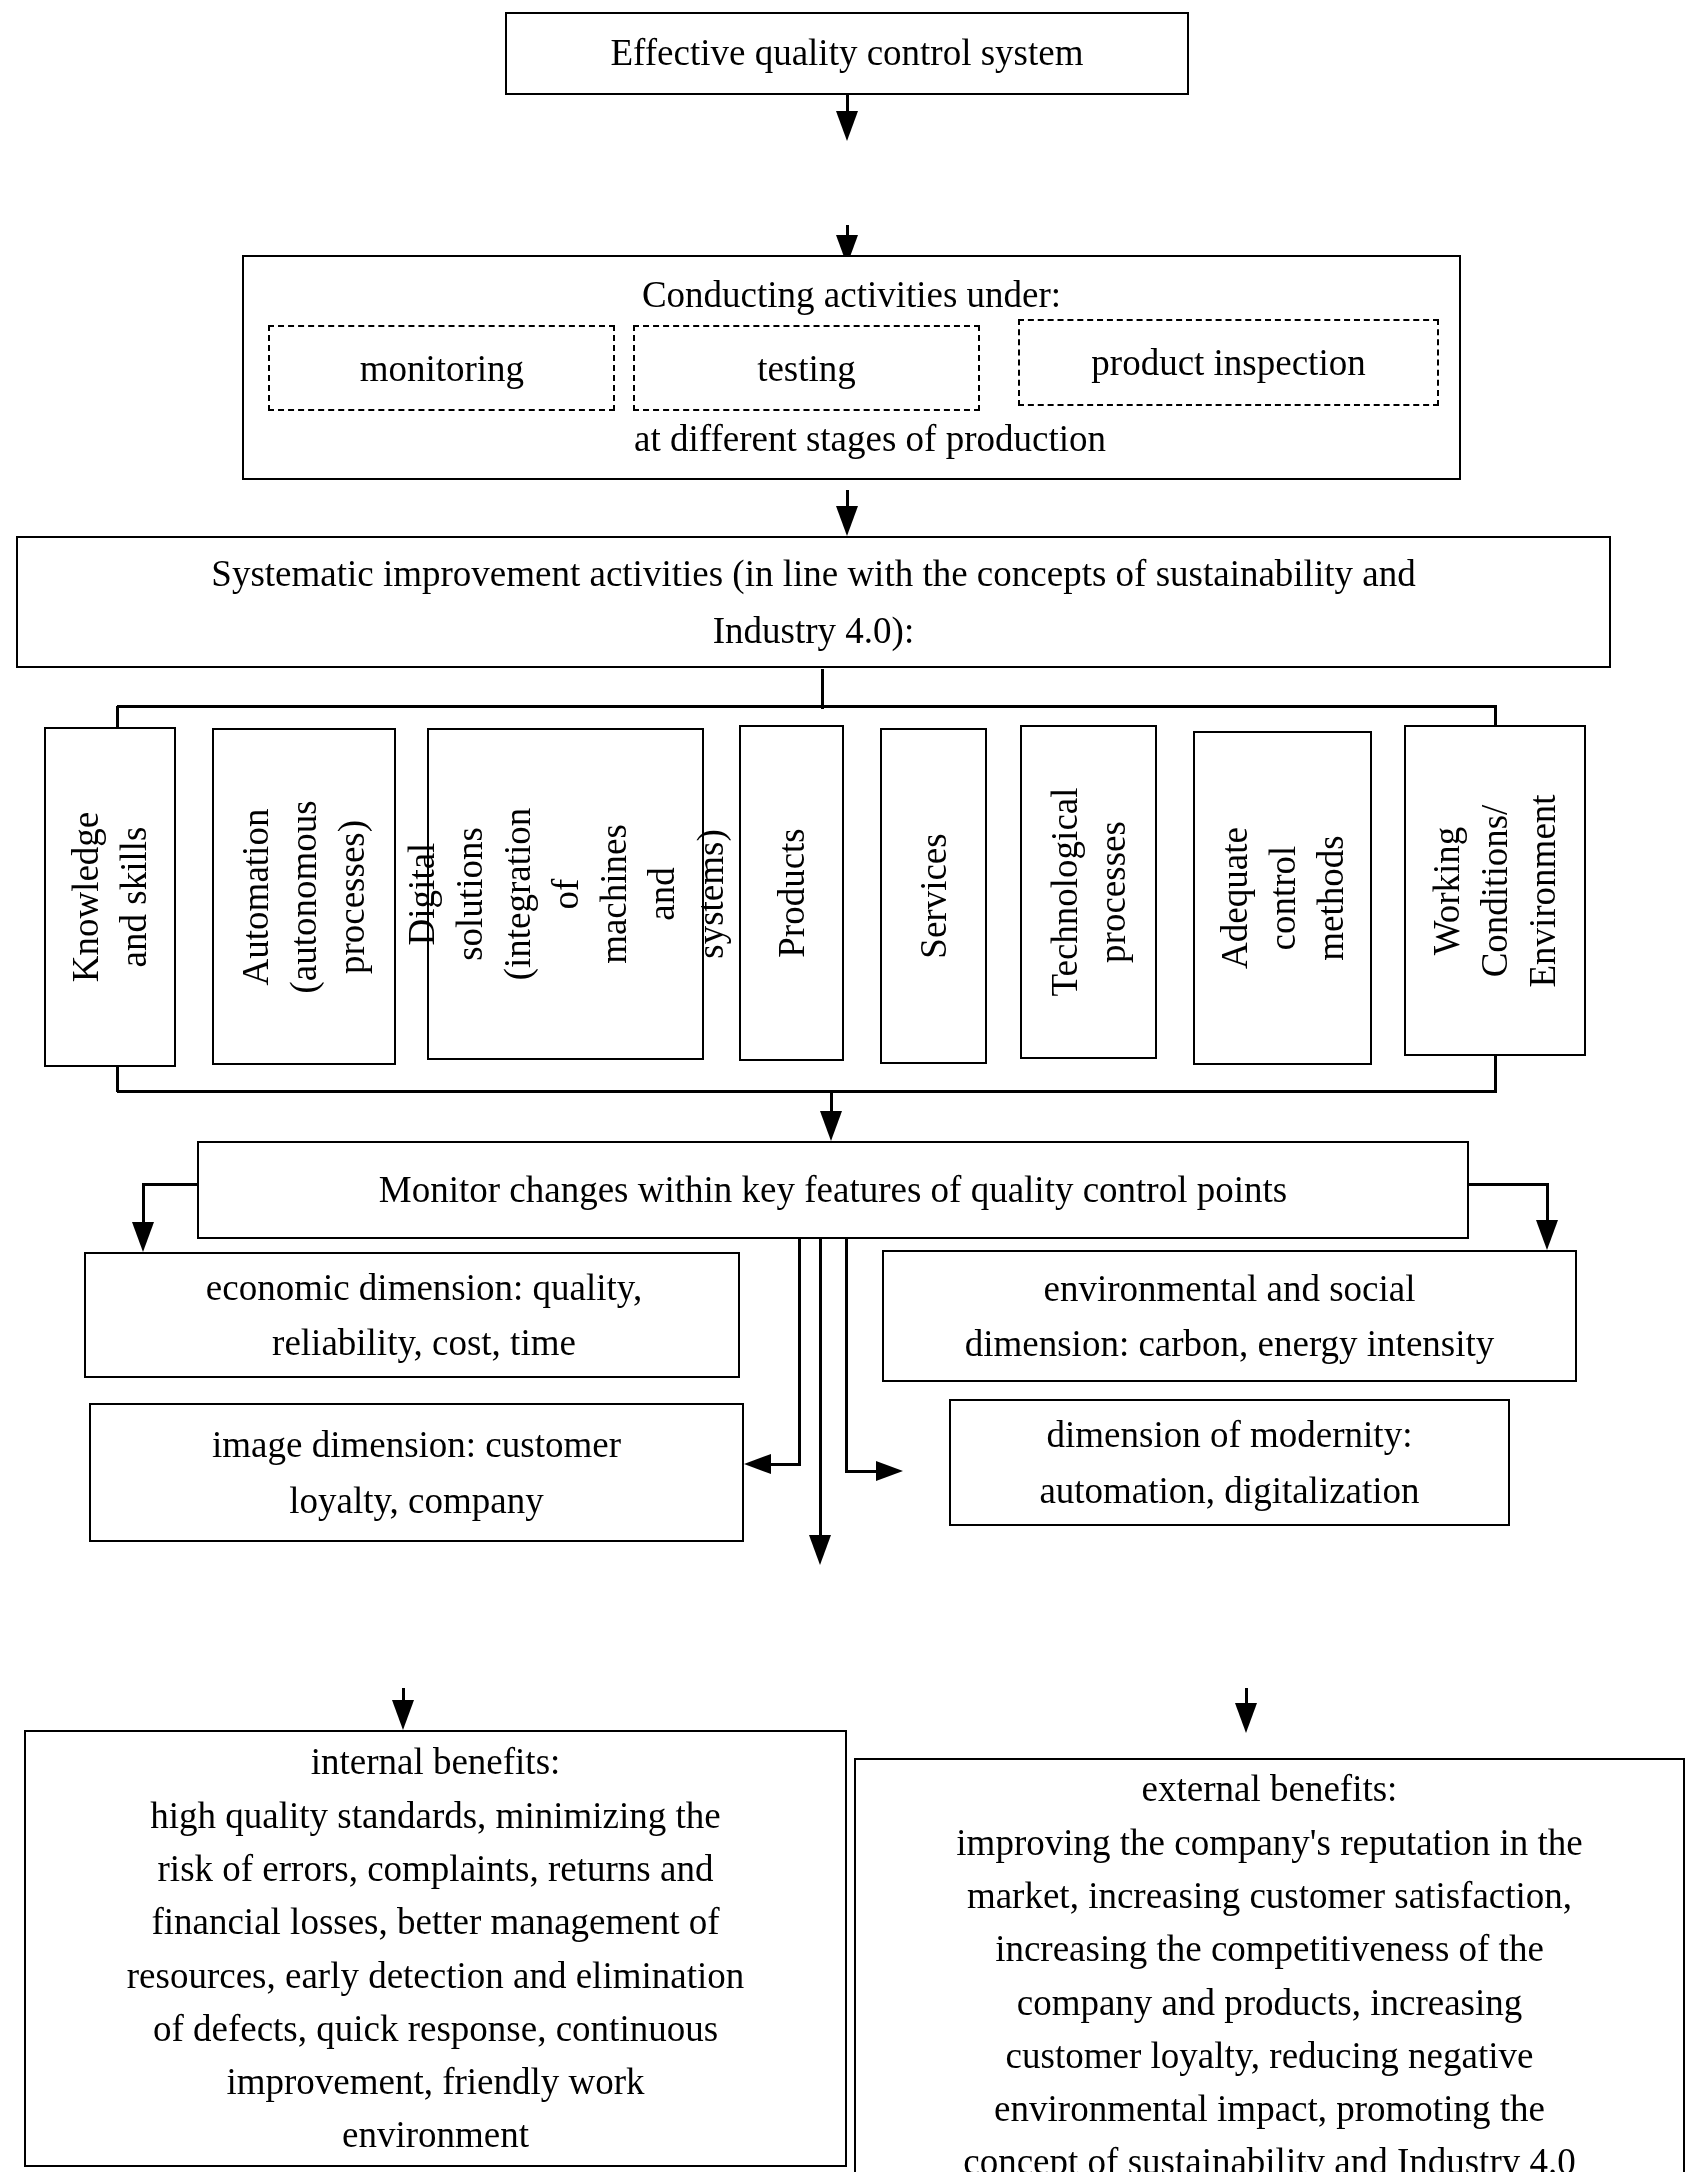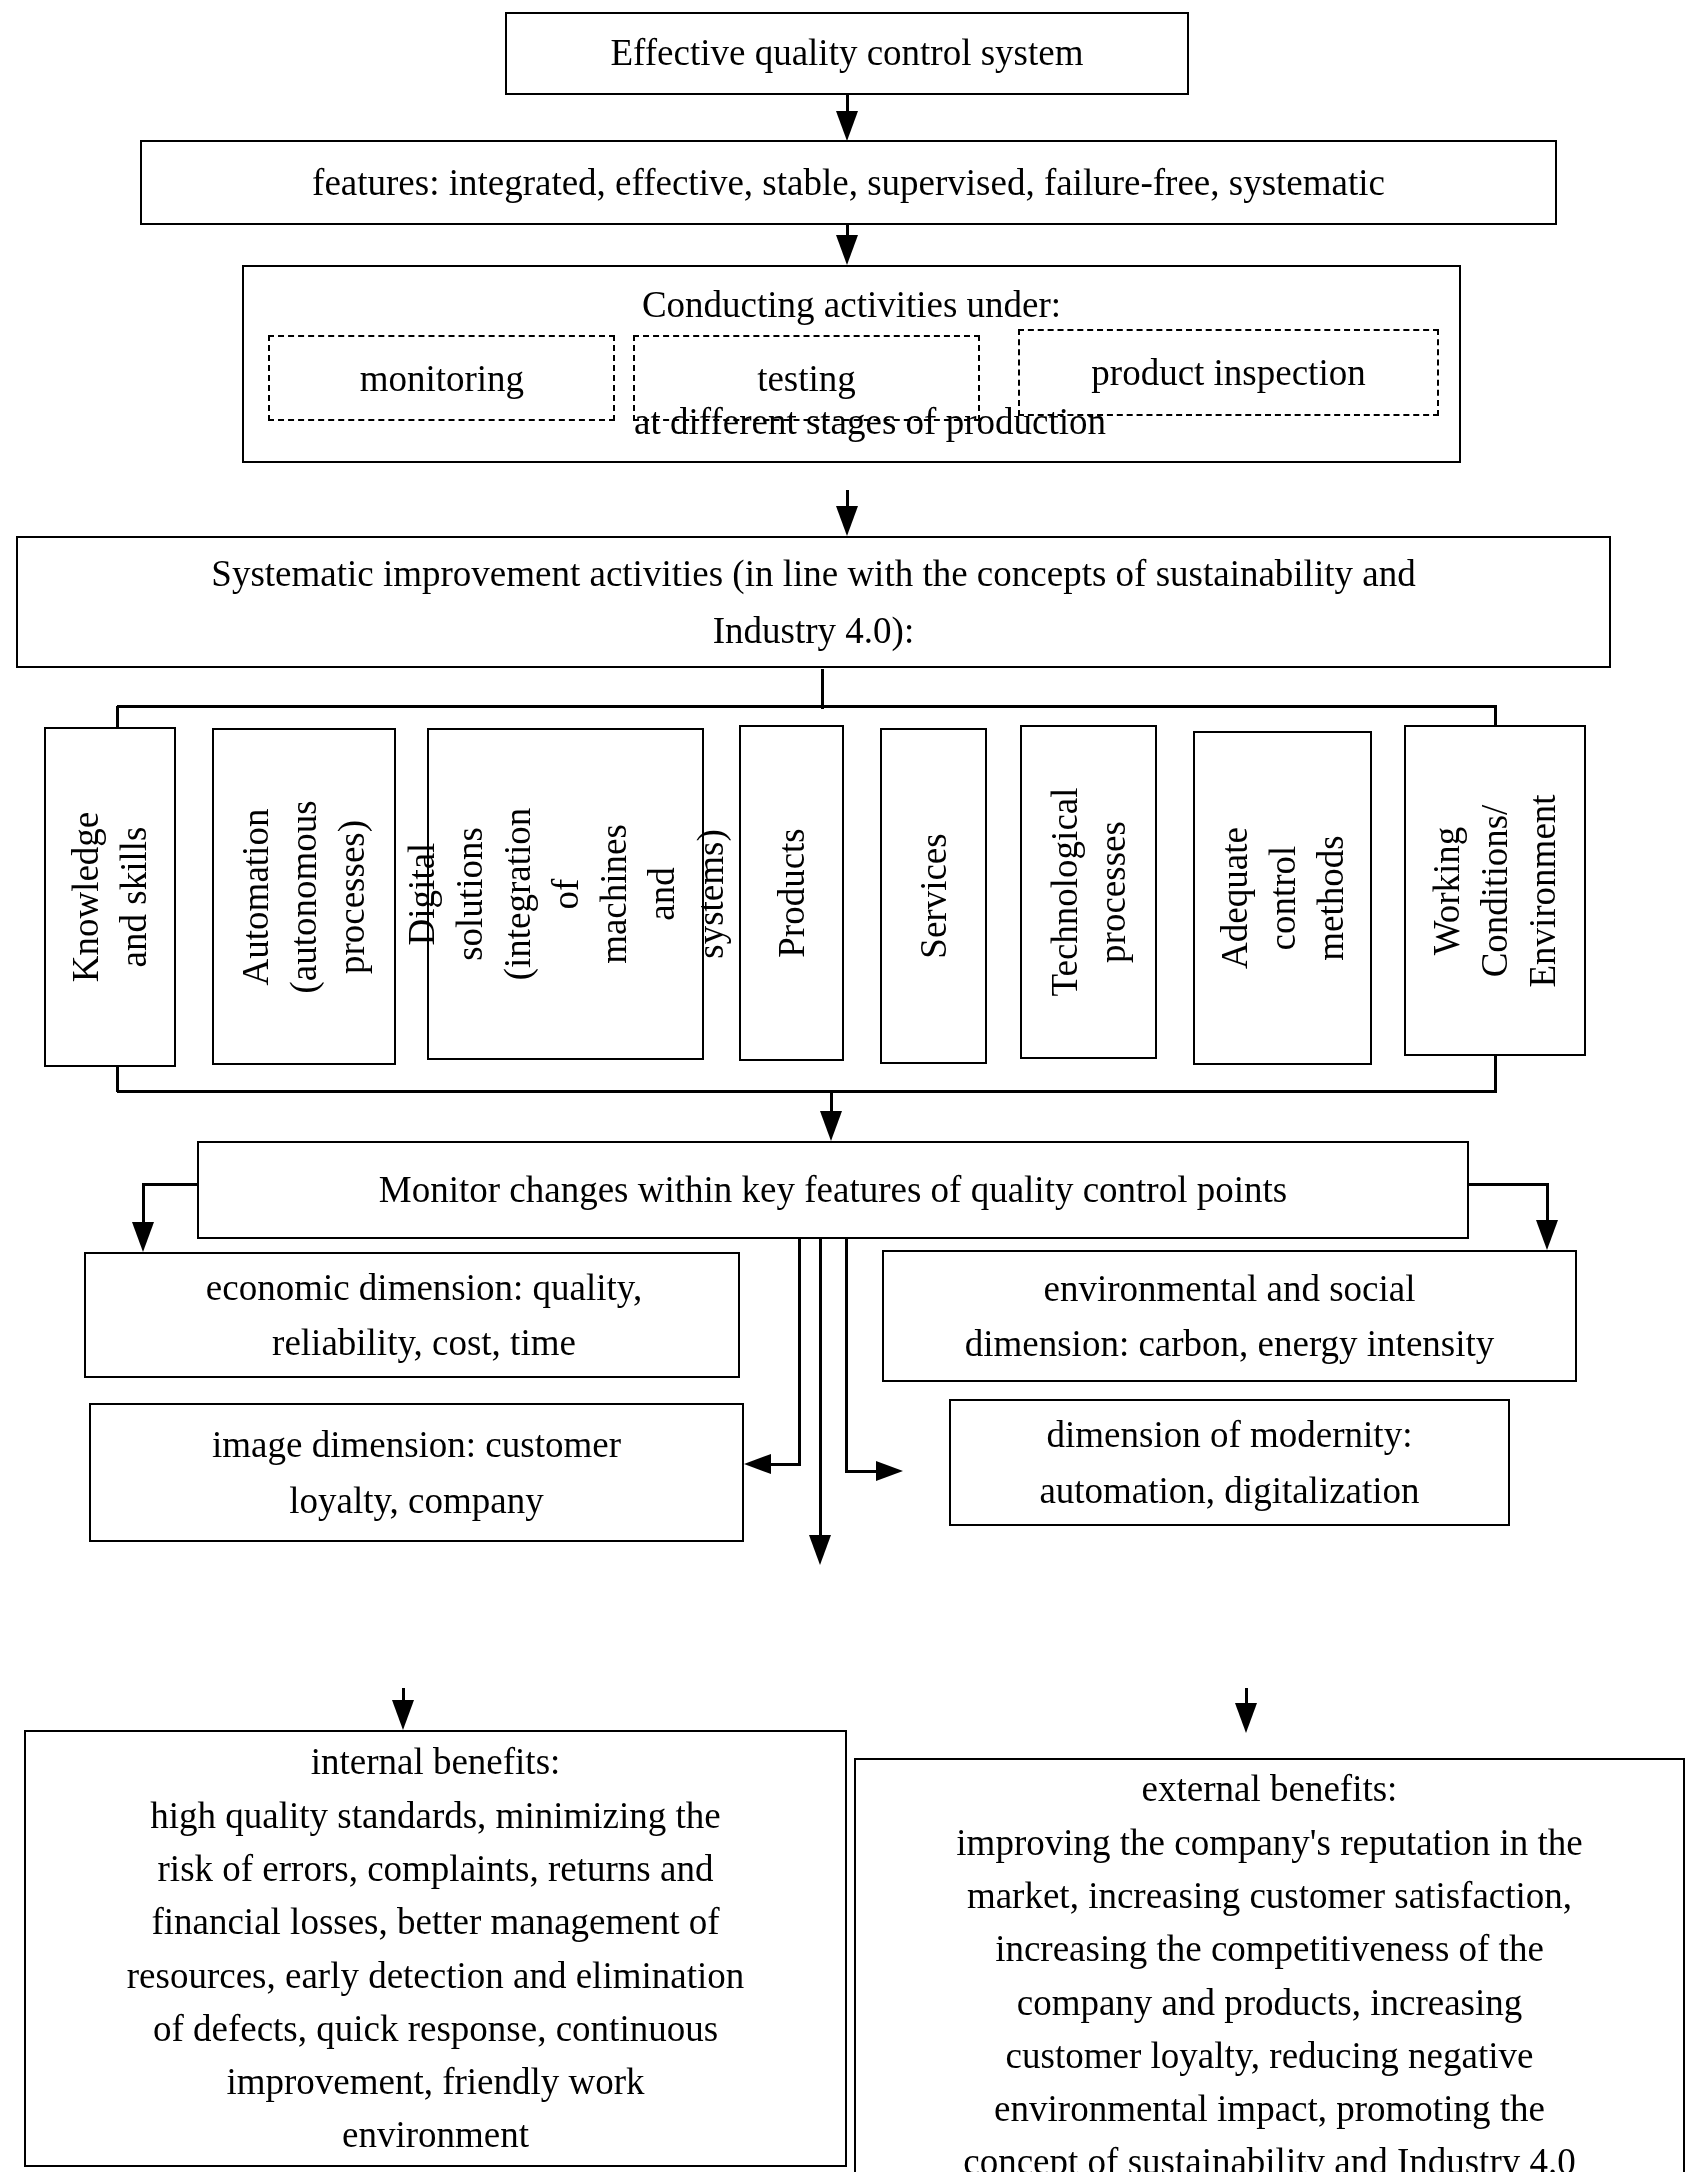--- a/index.html
+++ b/index.html
@@ -107,23 +107,22 @@
   <div class="ah-right" style="left:876px;top:1461px;"></div>
 
   <div class="vline" style="left:402px;top:1688px;height:17px;"></div>
   <div class="ah-down" style="left:392px;top:1700px;"></div>
 
   <div class="vline" style="left:1245px;top:1688px;height:20px;"></div>
   <div class="ah-down" style="left:1235px;top:1703px;"></div>
 
   <div class="box" style="left:505px;top:11.7px;width:684px;height:83px;">Effective quality control system</div>
 
-  <div class="box" style="left:140px;top:140px;width:1417px;height:85px;">features: integrated, effective, stable, supervised, failure-free, systematic</div>
-
-  <div class="container-box" style="left:242px;top:265px;width:1219px;height:198px;">
+
+  <div class="container-box" style="left:242px;top:255px;width:1219px;height:225px;">
     <div class="ctitle">Conducting activities under:</div>
     <div class="dashed-box" style="left:24.4px;top:68px;width:347px;height:86px;">monitoring</div>
     <div class="dashed-box" style="left:389px;top:68px;width:347px;height:86px;">testing</div>
     <div class="dashed-box" style="left:774px;top:62px;width:421px;height:87px;">product inspection</div>
     <div class="cfooter">at different stages of production</div>
   </div>
 
   <div class="box" style="left:16px;top:536px;width:1595px;height:132px;line-height:1.55;">Systematic improvement activities (in line with the concepts of sustainability and
 Industry 4.0):</div>
 

